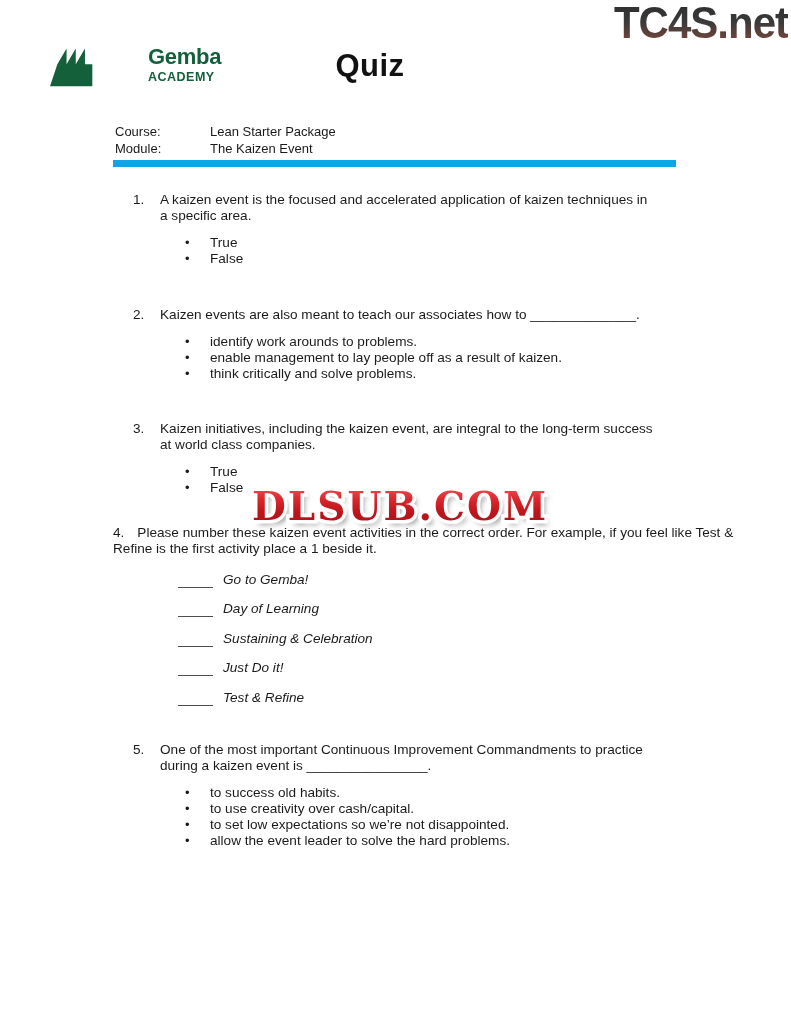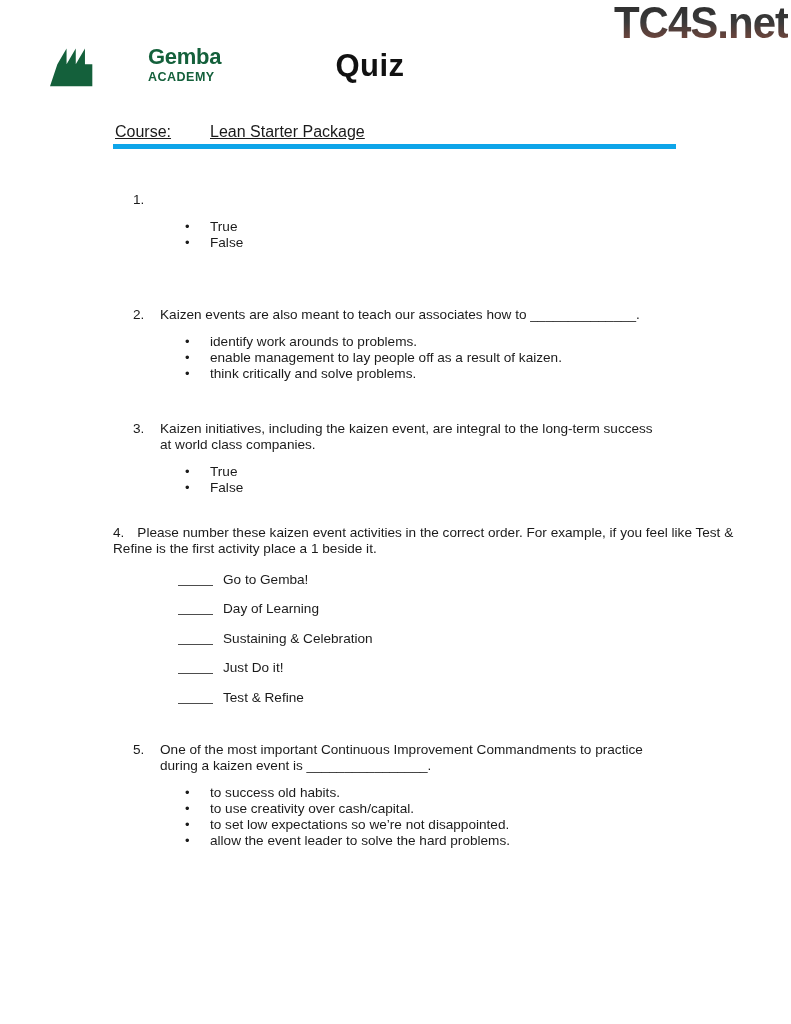--- a/index.html
+++ b/index.html
@@ -27,39 +27,39 @@
 
   
   .quiz-title {
     position:absolute; left:0; top:48px; width:740px; text-align:center;
     font-size:31px; font-weight:bold; letter-spacing:0.5px; color:#111;
   }
 
   
   .course-block {
     position:absolute; left:113px; top:124px; width:563px;
-    border-bottom:5px solid #0ea5e9; padding:0 0 3px 2px;
-    font-size:16px; line-height:16.5px;text-decoration:underline;
+    border-bottom:7px solid #0ea5e9; padding:0 0 3px 2px;
+    font-size:13px; line-height:16.5px;
   }
   .course-row { display:flex; }
   .course-label { width:95px; flex:none; }
 
   
   .question { position:absolute; left:113px; width:652px; font-size:13.6px; line-height:15.9px; }
   .q1 { top:192px; } .q2 { top:307px; } .q3 { top:421px; } .q4 { top:525px; } .q5 { top:742px; }
   .qhead { display:flex; }
   .qnum { flex:none; width:47px; padding-left:20px; }
   .qtext { width:496px; }
   .options { list-style:none; margin:11px 0 0 47px; padding:0; }
   .options li { display:flex; line-height:16px; }
   .bullet { flex:none; width:25px; margin-left:25px; font-size:13px; }
   .flat-text { width:632px; }
   .qnum-inline { margin-right:13px; }
   .blank-list { margin:15px 0 0 65px; }
-  .blank-row { display:flex; align-items:center; height:16px; margin-bottom:13.5px; }
+  .blank-row { display:flex; align-items:flex-end; height:16px; margin-bottom:13.5px;font-style:italic; }
   .blank-line { flex:none; width:35px; height:12px; border-bottom:1.4px solid #4d4d4d; margin-right:10px; }
 
   
   .dlsub {
     position:absolute; left:252px; top:483px;
     font-family:"DejaVu Serif", serif; font-weight:bold; font-size:39px; letter-spacing:2px;
     white-space:nowrap;
   }
   .dlsub-back {
     position:absolute; left:0; top:0; color:#ffffff; -webkit-text-stroke:7px #ffffff;
@@ -101,26 +101,31 @@
     </div>
   </div>
 
   <div class="quiz-title">Quiz</div>
 
   <div class="course-block">
     <div class="course-row">
       <span class="course-label">Course:</span>
       <span class="course-value">Lean Starter Package</span>
     </div>
+    <div class="course-row">
+      <span class="course-label">Module:</span>
+      <span class="course-value">The Kaizen Event</span>
+    </div>
   </div>
 
   <div id="questions">
       <div class="question q1">
         <div class="qhead">
           <div class="qnum">1.</div>
+          <div class="qtext">A kaizen event is the focused and accelerated application of kaizen techniques in a specific area.</div>
         </div>
         <ul class="options">
           <li>
             <span class="bullet">•</span>
             <span>True</span>
           </li>
           <li>
             <span class="bullet">•</span>
             <span>False</span>
           </li>
@@ -206,20 +211,24 @@
             <span>to set low expectations so we’re not disappointed.</span>
           </li>
           <li>
             <span class="bullet">•</span>
             <span>allow the event leader to solve the hard problems.</span>
           </li>
         </ul>
       </div>
     </div>
 
+  <div class="dlsub">
+    <span class="dlsub-back">DLSUB.COM</span>
+    <span class="dlsub-front">DLSUB.COM</span>
+  </div>
 
   <div class="traders">
     <span class="traders-back">TradersXtreme.com</span>
     <span class="traders-mid">TradersXtreme.com</span>
     <span class="traders-front">TradersXtreme.com</span>
   </div>
 
 </div>
 
 </body></html>

